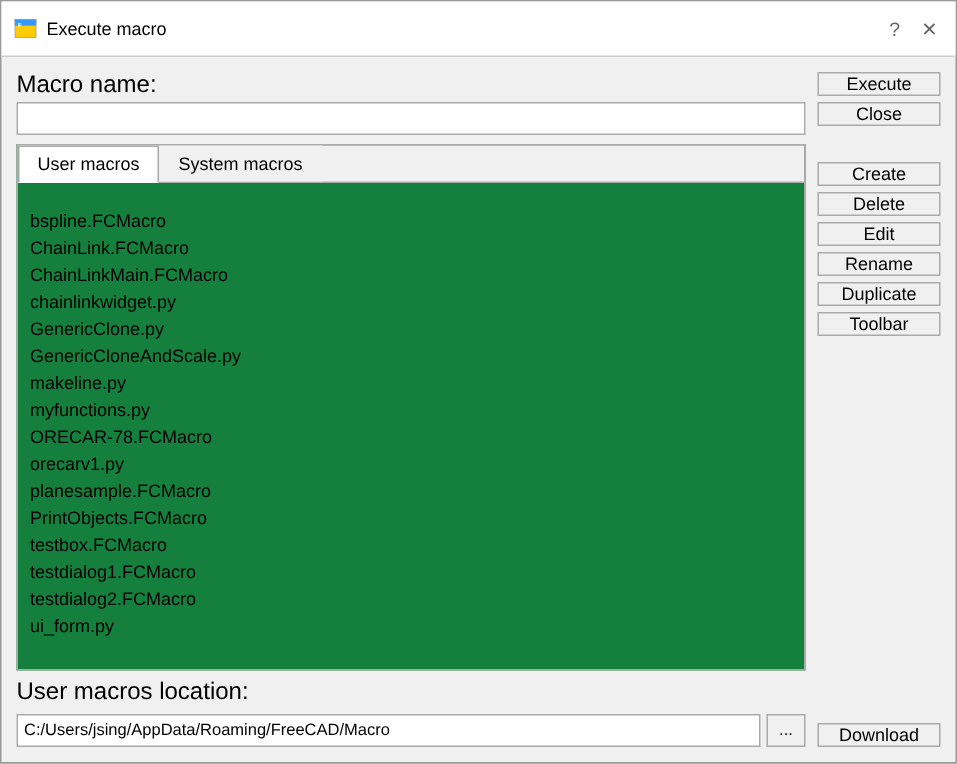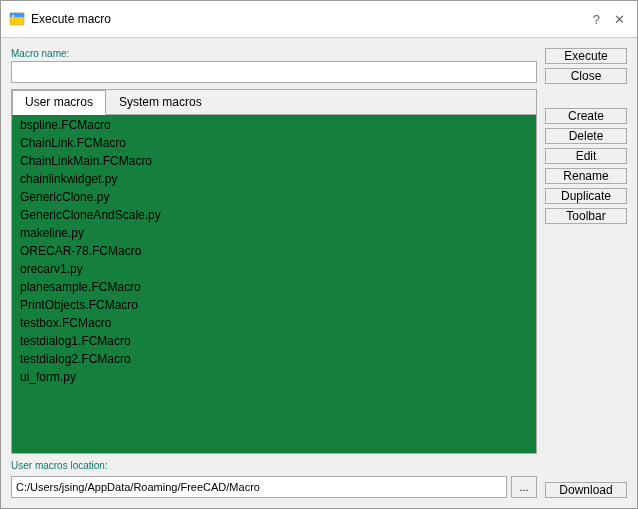--- a/index.html
+++ b/index.html
@@ -73,22 +73,22 @@
       flex-direction: column;
       gap: 6px;
     }
     .right-panel {
       width: 82px;
       display: flex;
       flex-direction: column;
       gap: 4px;
     }
     .field-label {
-      font-size: 10px;
-      color: #0f766e;
+      font-size: 16px;
+      color: #000000;
       margin-bottom: 2px;
     }
     .text-input {
       width: 100%;
       height: 22px;
       border: 1px solid #aaa;
       background: white;
       padding: 2px 4px;
       font-size: 12px;
       outline: none;
@@ -115,21 +115,21 @@
     }
     .tab.active {
       background: white;
       border: 1px solid #aaa;
       border-bottom: 1px solid white;
       margin-bottom: -1px;
     }
     .tab-content {
       flex: 1;
       overflow-y: auto;
-      padding: 1px 2px;
+      padding: 16px 2px;
     }
     .macro-item {
       padding: 2px 6px;
       cursor: pointer;
       font-size: 12px;
       color: #000;
       white-space: nowrap;
     }
     .location-section {
       display: flex;
@@ -224,20 +224,21 @@
           </div>
         </div>
         <div class="tab-content" id="macro-list">
         <div class="macro-item">bspline.FCMacro</div>
             <div class="macro-item">ChainLink.FCMacro</div>
             <div class="macro-item">ChainLinkMain.FCMacro</div>
             <div class="macro-item">chainlinkwidget.py</div>
             <div class="macro-item">GenericClone.py</div>
             <div class="macro-item">GenericCloneAndScale.py</div>
             <div class="macro-item">makeline.py</div>
+            <div class="macro-item">myfunctions.py</div>
             <div class="macro-item">ORECAR-78.FCMacro</div>
             <div class="macro-item">orecarv1.py</div>
             <div class="macro-item">planesample.FCMacro</div>
             <div class="macro-item">PrintObjects.FCMacro</div>
             <div class="macro-item">testbox.FCMacro</div>
             <div class="macro-item">testdialog1.FCMacro</div>
             <div class="macro-item">testdialog2.FCMacro</div>
             <div class="macro-item">ui_form.py</div>
           </div>
       </div>

